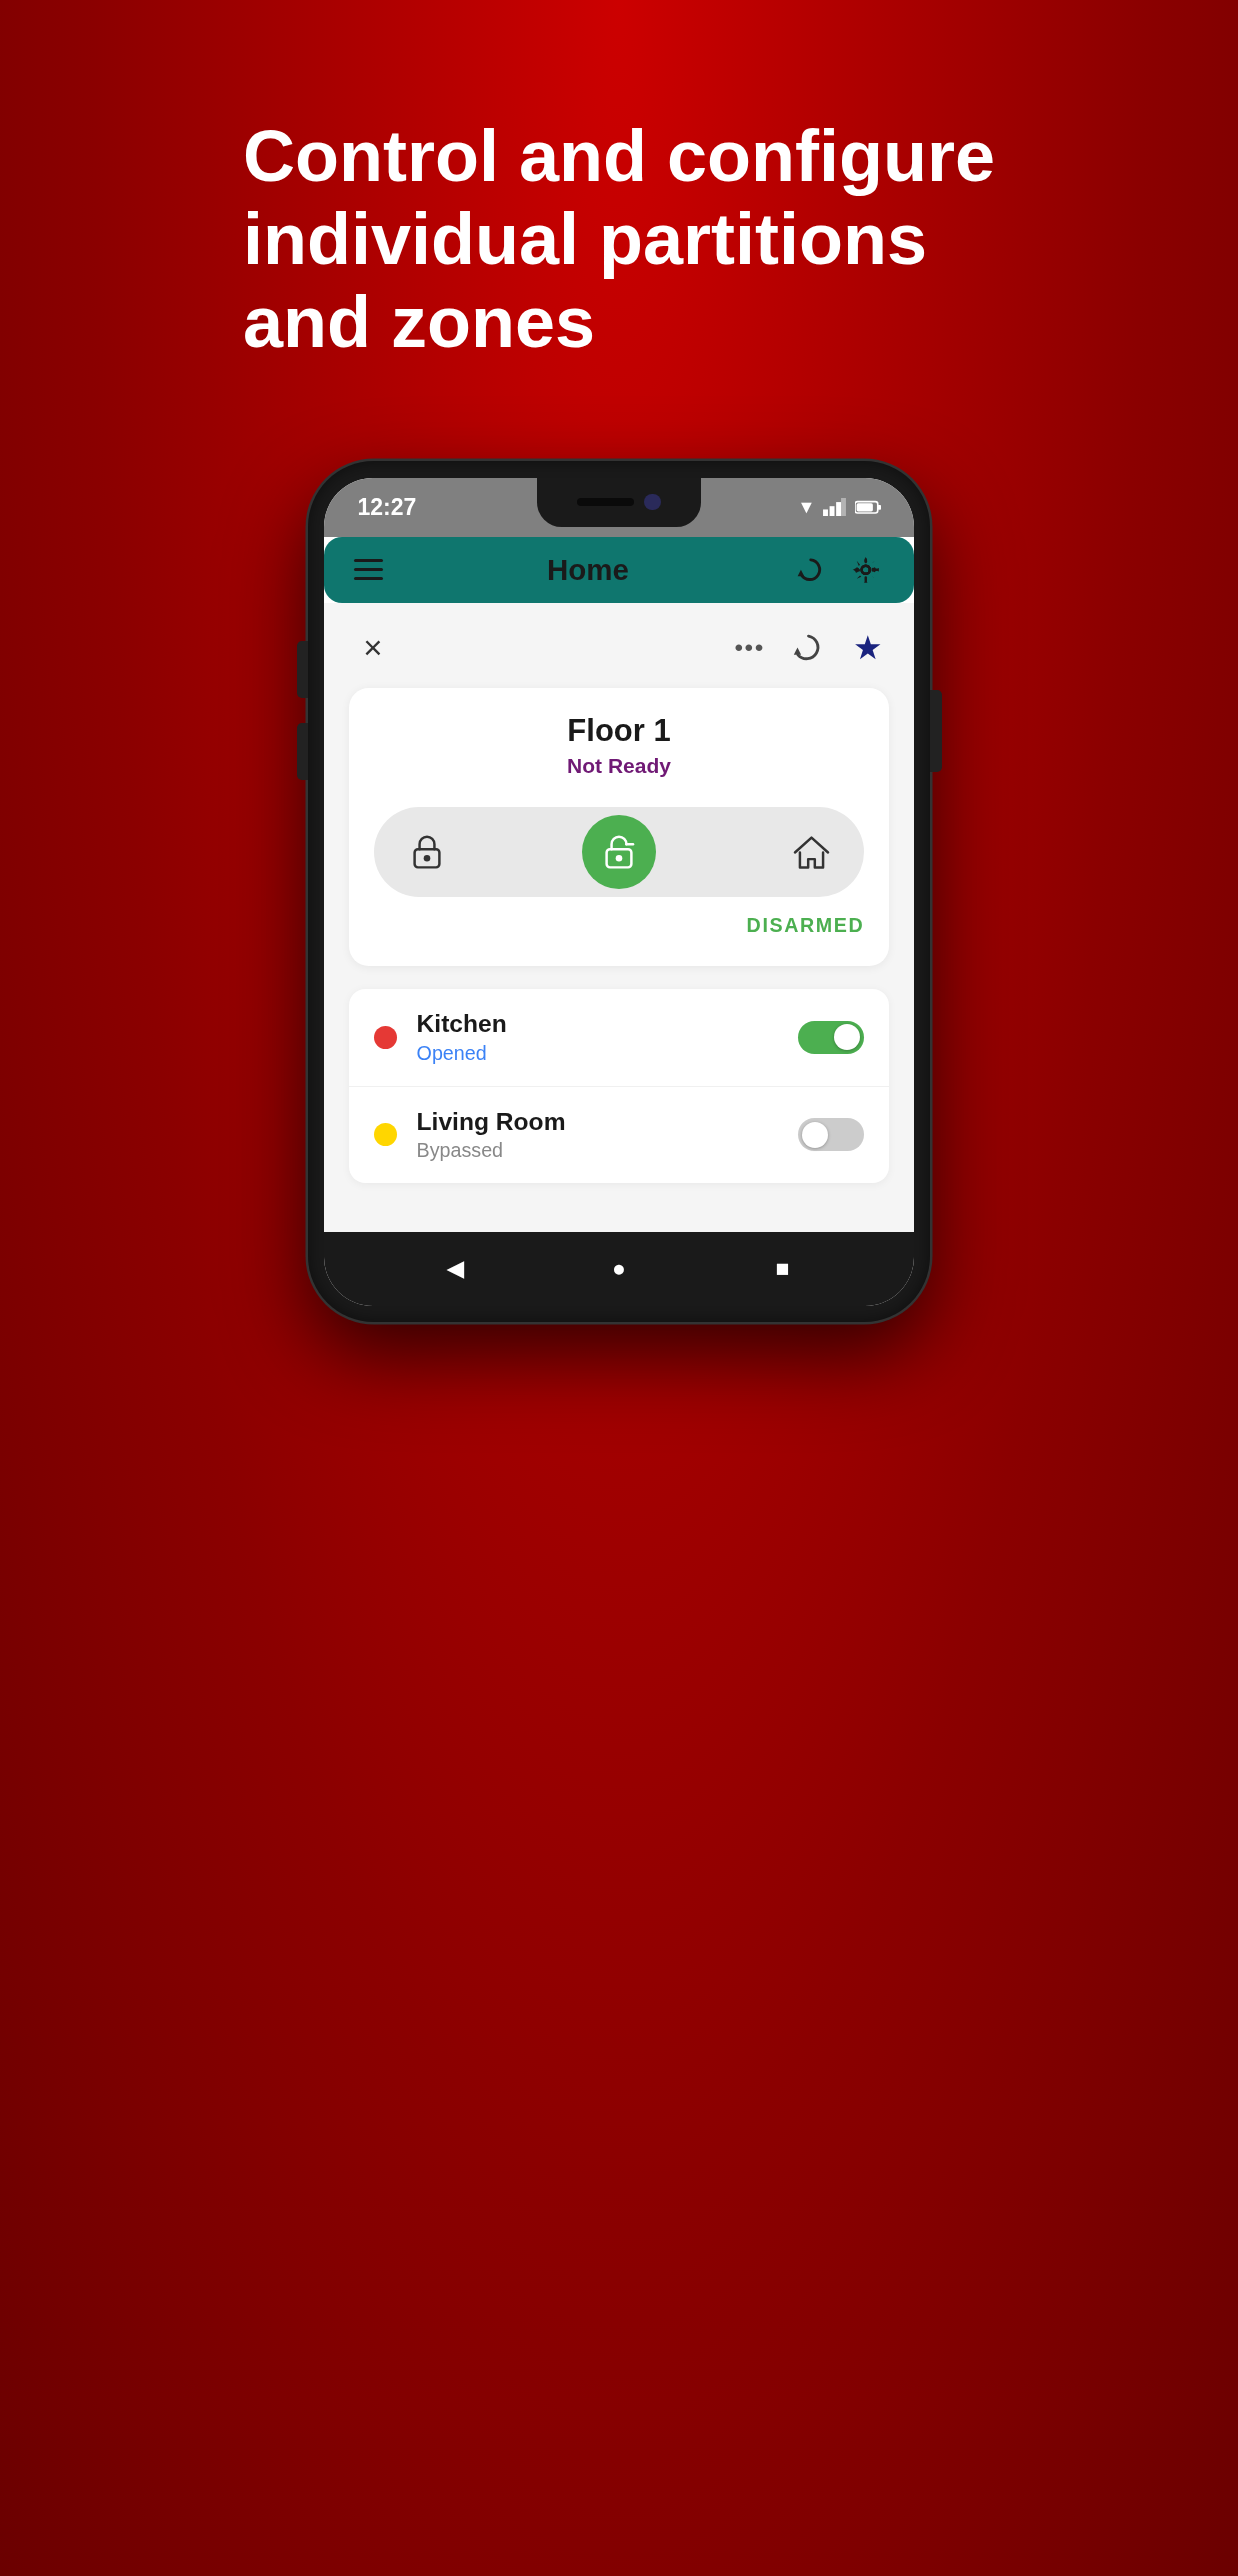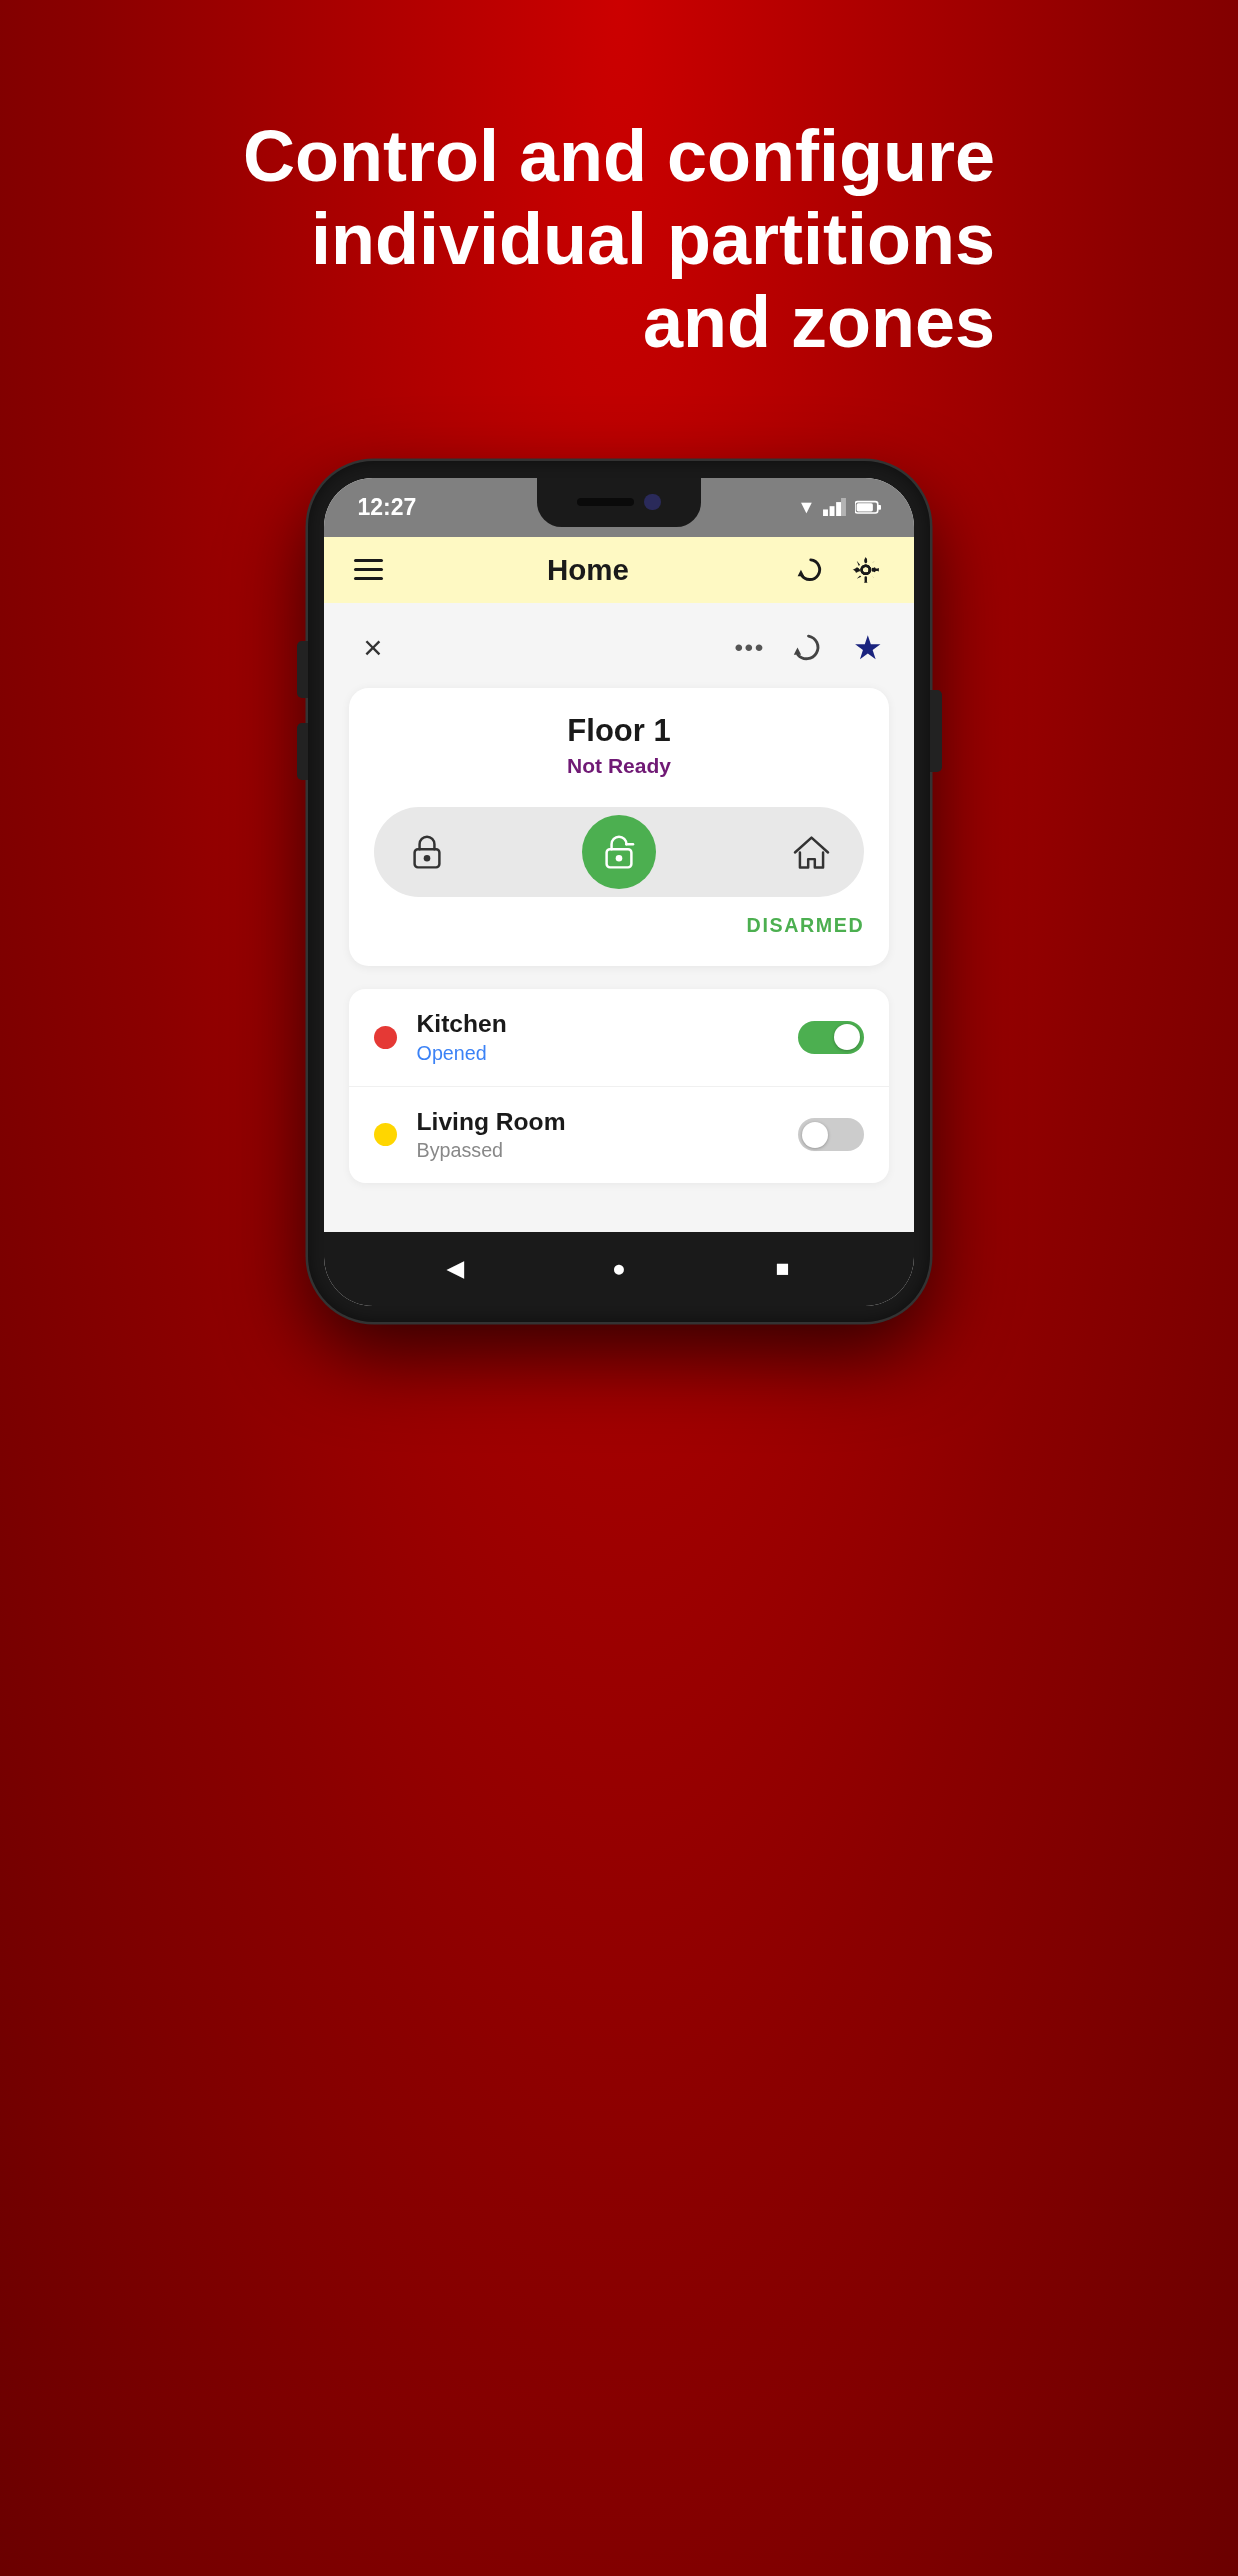--- a/index.html
+++ b/index.html
@@ -12,21 +12,21 @@
       flex-direction: column;
       align-items: center;
       font-family: 'Segoe UI', Arial, sans-serif;
       overflow: hidden;
     }
 
     .headline {
       color: #ffffff;
       font-size: 72px;
       font-weight: 700;
-      text-align: right;
+      text-align: left;
       line-height: 1.15;
       margin-top: 115px;
       margin-bottom: 98px;
       padding: 0 82px;
     }
 
     
     .phone-outer {
       width: 622px;
       background: #1a1a1a;
@@ -120,26 +120,27 @@
     }
 
     .status-icons {
       display: flex;
       align-items: center;
       gap: 8.2px;
     }
 
     
     .app-header {
-      background: #fef9c3;
+      background: #0f766e;
       height: 66px;
       display: flex;
       align-items: center;
       justify-content: space-between;
       padding: 0 29.5px;
+      border-radius: 18px;
     }
 
     .hamburger-icon {
       display: flex;
       flex-direction: column;
       gap: 5.7px;
       cursor: pointer;
     }
 
     .hamburger-icon span {

